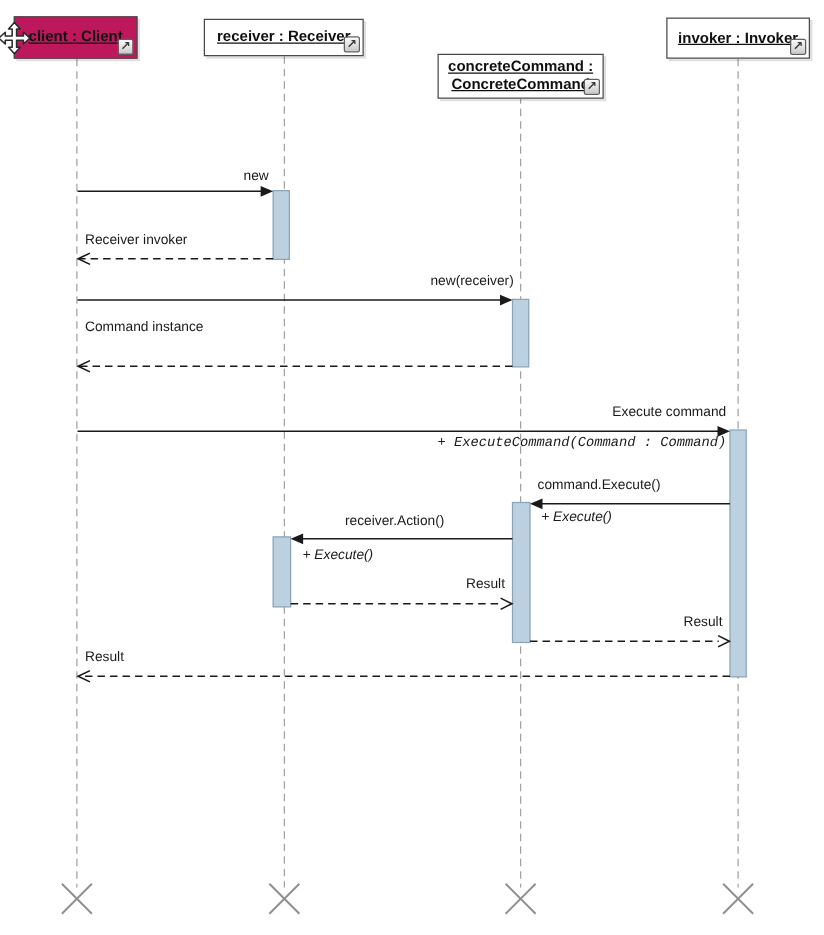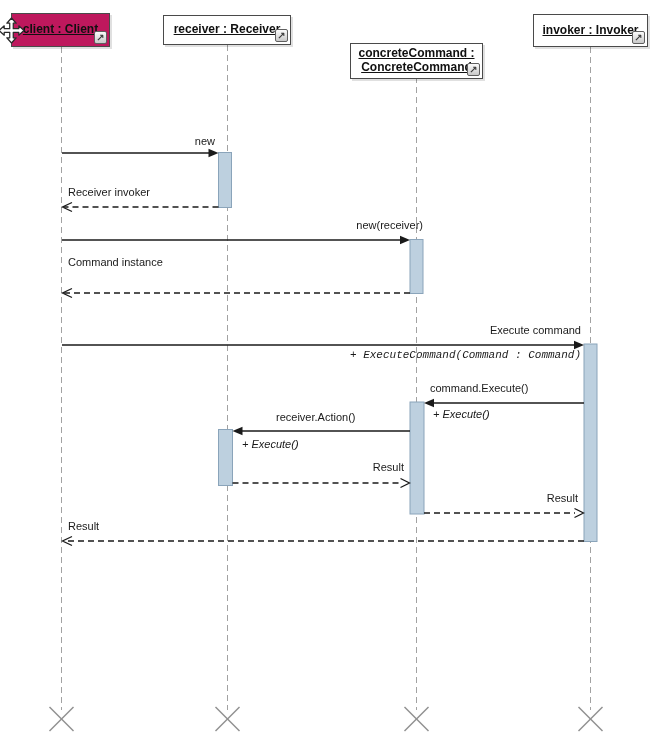--- a/index.html
+++ b/index.html
@@ -134,21 +134,21 @@
       <polyline points="574.5,508.5 583.5,513 574.5,517.5" fill="none"></polyline>
     </g>
     <g stroke="#1a1a1a" stroke-width="1.3">
       <line x1="584" y1="541" x2="64" y2="541" stroke-dasharray="6 4"></line>
       <polyline points="72,536.5 62.5,541 72,545.5" fill="none"></polyline>
     </g>
   </svg>
 
   <span class="msg-label" style="right:444px;top:135px;">new</span>
   <span class="msg-label" style="left:68px;top:186px;">Receiver invoker</span>
-  <span class="msg-label" style="right:236px;top:219px;">new(receiver)</span>
+  <span class="msg-label" style="right:248px;top:219px;">new(receiver)</span>
   <span class="msg-label" style="left:68px;top:256px;">Command instance</span>
   <span class="msg-label" style="right:78px;top:324px;margin-left:28px;">Execute command</span>
   <span class="msg-label italic" style="right:78px;top:349px;font-family:Liberation Mono, monospace;">+ ExecuteCommand(Command : Command)</span>
   <span class="msg-label" style="left:430px;top:382px;">command.Execute()</span>
   <span class="msg-label italic" style="left:433px;top:408px;">+ Execute()</span>
   <span class="msg-label" style="left:240px;top:411px;padding-left:36px;">receiver.Action()</span>
   <span class="msg-label italic" style="left:242px;top:438px;">+ Execute()</span>
   <span class="msg-label" style="right:255px;top:461px;">Result</span>
   <span class="msg-label" style="right:81px;top:492px;">Result</span>
   <span class="msg-label" style="left:68px;top:520px;">Result</span>

